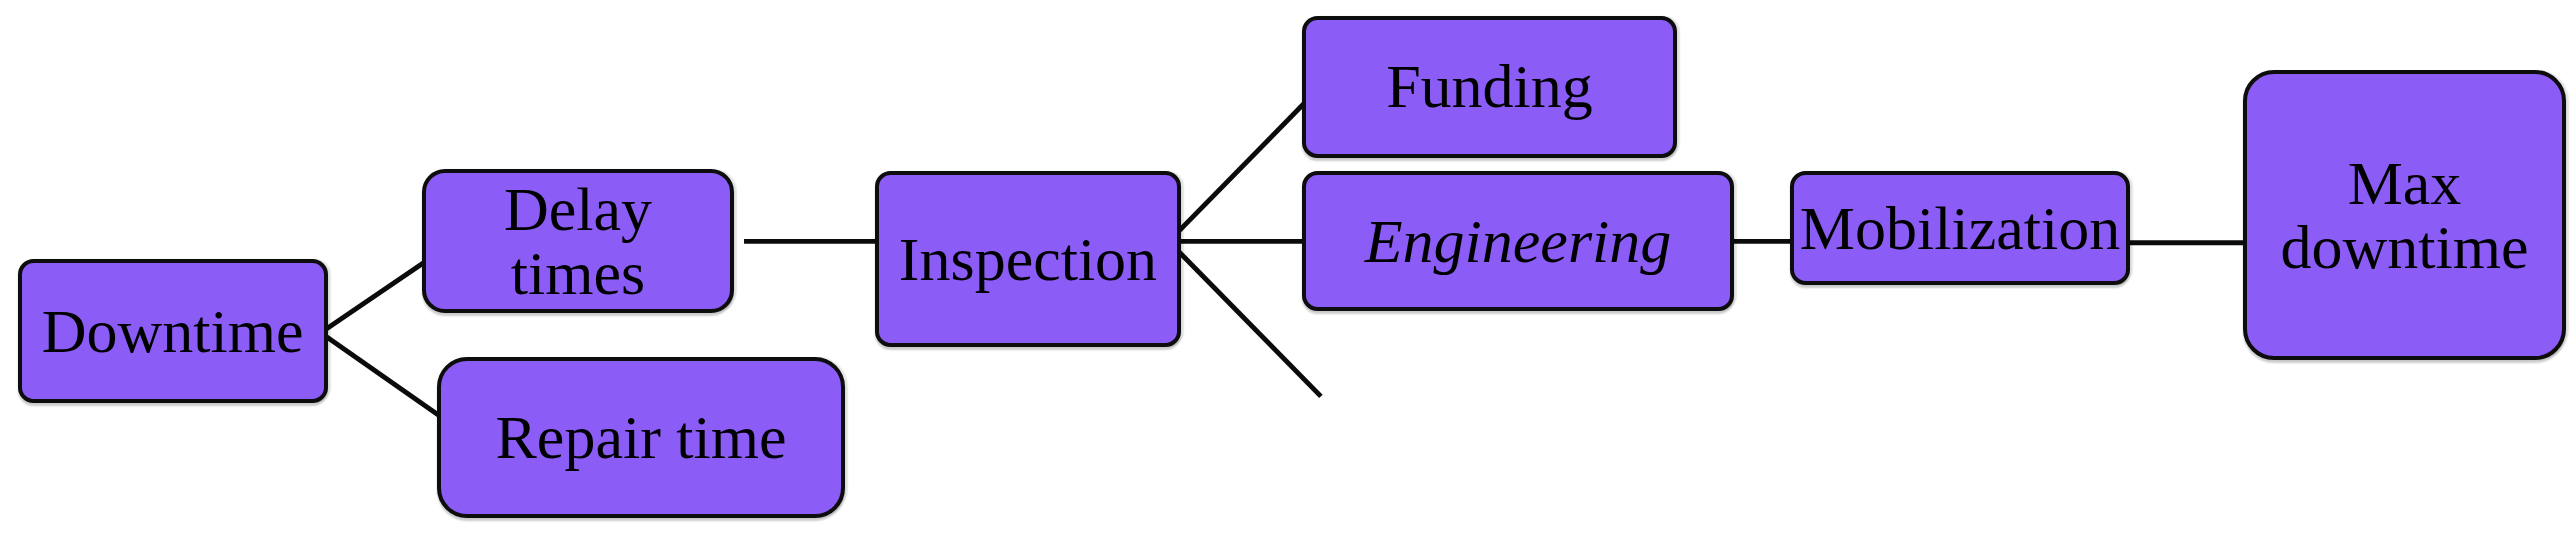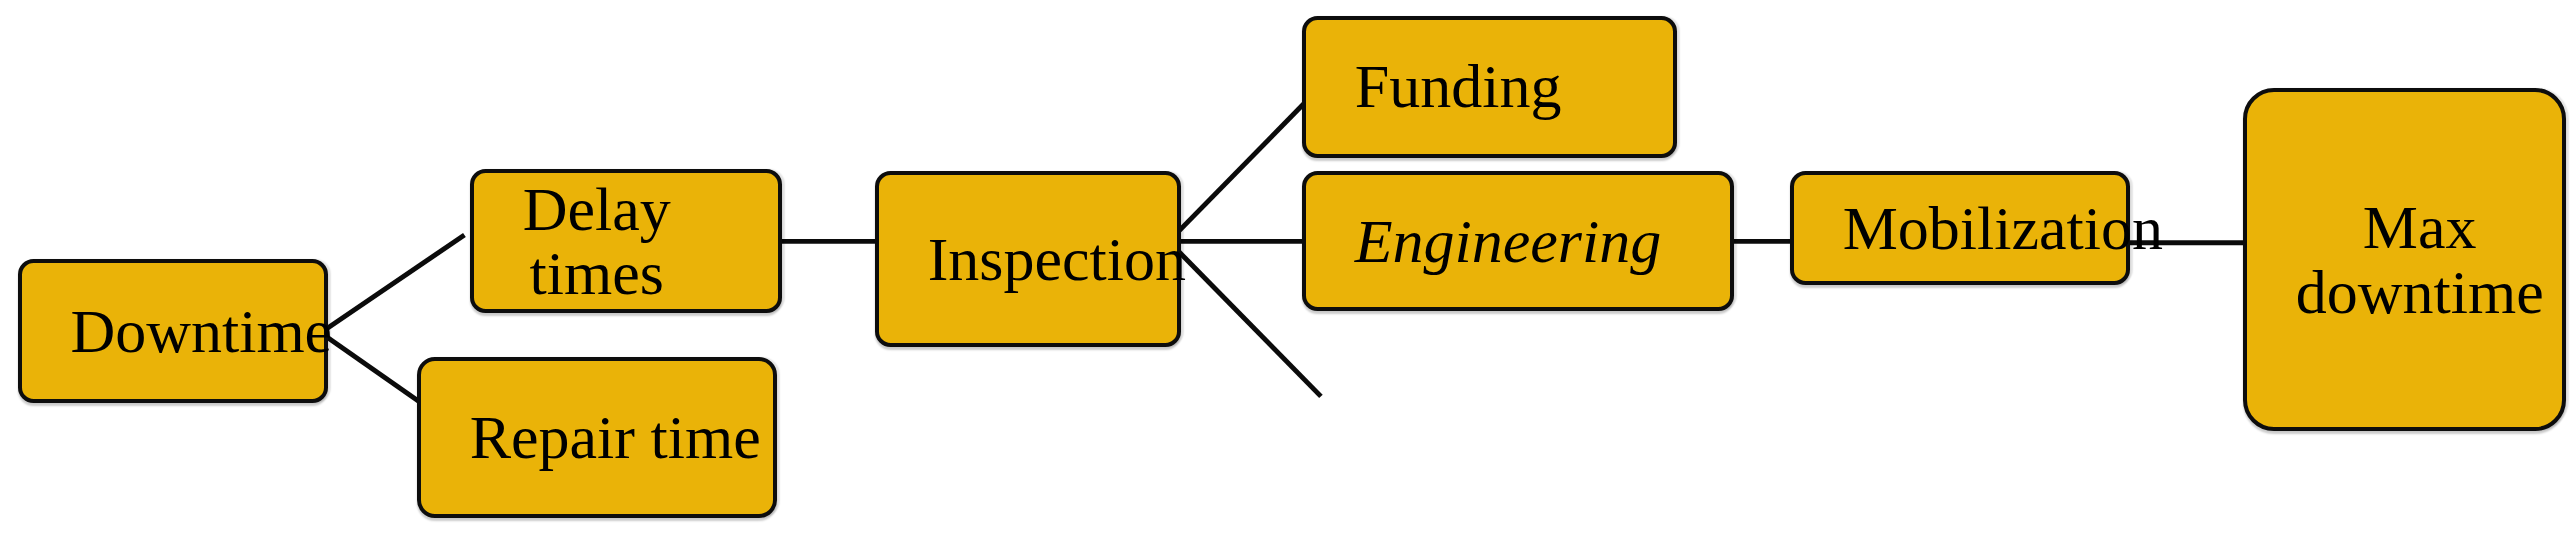--- a/index.html
+++ b/index.html
@@ -25,28 +25,27 @@
     z-index: 1;
   }
   .edge-layer line {
     stroke: #0b0b0b;
     stroke-width: 7;
   }
   .node {
     position: absolute;
     z-index: 2;
     box-sizing: border-box;
-    background: #eab308;
+    background: #8b5cf6;
     border: 4.2px solid #0d0d0d;
     border-radius: 15.6px;
     display: flex;
     align-items: center;
-    justify-content: flex-start;
+    justify-content: center;
     box-shadow: 0 2.8px 2.1px rgba(0,0,0,0.20), 2.1px 0 1.4px rgba(0,0,0,0.10);
-    padding-left: 43px;
   }
   .node--big {
     border-radius: 31px;
   }
   .node-label {
     white-space: pre-line;
     text-align: center;
     font-size: 62px;
     line-height: 1.04;
     color: #000000;
@@ -66,45 +65,45 @@
     <line x1="1650" y1="341" x2="1865" y2="341"></line>
     <line x1="1650" y1="341" x2="1865" y2="560"></line>
     <line x1="2340" y1="341" x2="2545" y2="341"></line>
     <line x1="2990" y1="343" x2="3190" y2="343"></line>
   </svg>
 
   <div class="node" style="left:17.7px; top:259px; width:310px; height:144px;">
     <span class="node-label">Downtime</span>
   </div>
 
-  <div class="node" style="left:470px; top:169px; width:312px; height:144px;">
+  <div class="node" style="left:422px; top:169px; width:312px; height:144px;border-radius:23px;">
     <span class="node-label">Delay
 times</span>
   </div>
 
-  <div class="node" style="left:417px; top:357px; width:360px; height:161px; border-radius:18px;">
+  <div class="node" style="left:437px; top:357px; width:408px; height:161px; border-radius:30px;">
     <span class="node-label">Repair time</span>
   </div>
 
   <div class="node" style="left:875px; top:171px; width:306px; height:176px;">
     <span class="node-label">Inspection</span>
   </div>
 
   <div class="node" style="left:1302px; top:15.6px; width:375px; height:142px;">
     <span class="node-label">Funding</span>
   </div>
 
   <div class="node" style="left:1302px; top:171px; width:432px; height:140px;font-style:italic;">
     <span class="node-label">Engineering</span>
   </div>
 
 
   <div class="node" style="left:1790px; top:171px; width:340px; height:114px;">
     <span class="node-label">Mobilization</span>
   </div>
 
-  <div class="node node--big" style="left:2243px; top:70px; width:323px; height:343px;margin-top:18px;">
+  <div class="node node--big" style="left:2243px; top:70px; width:323px; height:290px;">
     <span class="node-label">Max
 downtime</span>
   </div>
 
 </div>
 
 
 </body></html>

